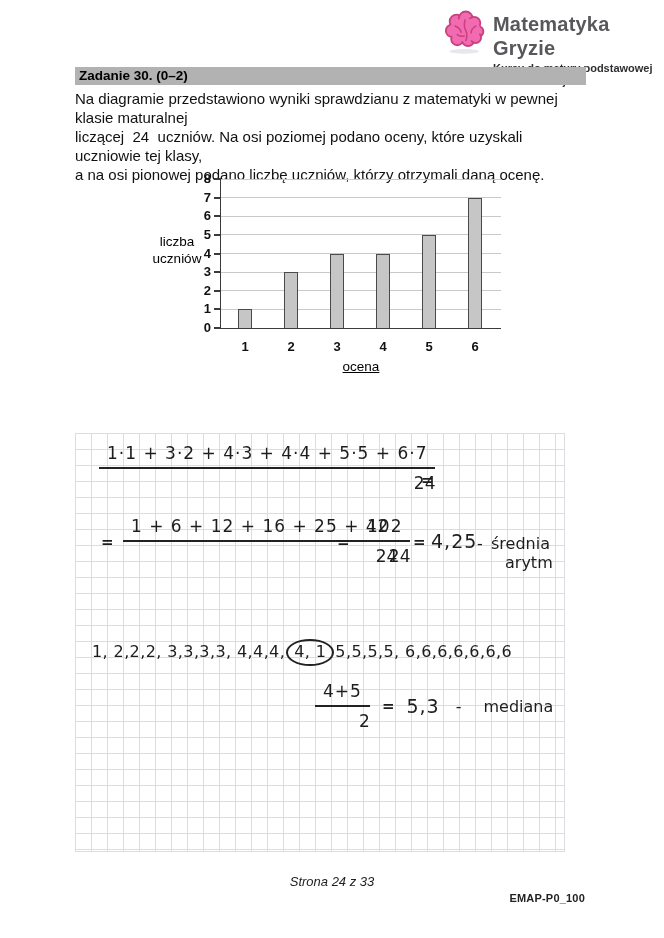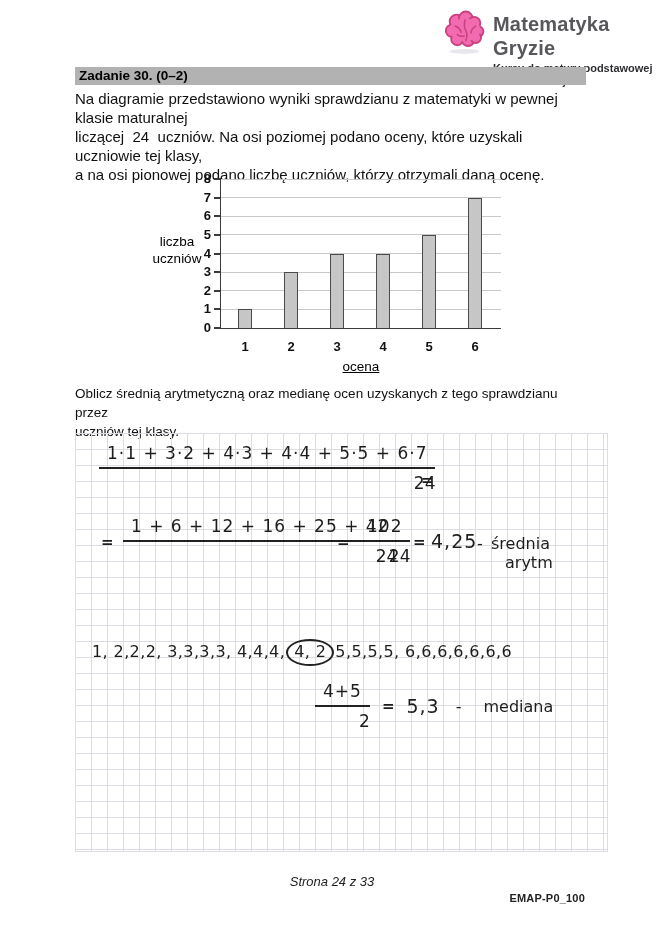--- a/index.html
+++ b/index.html
@@ -25,21 +25,21 @@
         border-left:1.5px solid #3a3a3a;border-bottom:1.5px solid #3a3a3a;box-sizing:content-box;}
   .gridline{position:absolute;left:0;width:100%;height:1px;background:#c9c9c9;}
   .ytick{position:absolute;left:-7px;width:7px;height:2px;background:#3a3a3a;}
   .yticklab{position:absolute;left:-34px;width:24px;height:18px;text-align:right;
             font-size:13px;font-weight:bold;color:#111;line-height:18px;}
   .bar{position:absolute;bottom:0;box-sizing:border-box;}
   .xticklab{position:absolute;width:22px;text-align:center;font-size:13px;font-weight:bold;color:#111;}
   .xlab{position:absolute;left:0;width:100%;text-align:center;font-size:13.5px;color:#000;text-decoration:underline;}
 
   
-  .grid-paper{position:absolute;left:75px;top:433px;width:533px;height:419px;
+  .grid-paper{position:absolute;left:75px;top:433px;width:490px;height:419px;
       border-right:1px solid #dcdce2;border-bottom:1px solid #dcdce2;box-sizing:border-box;
       background-image:linear-gradient(to right,#dcdce2 1px,transparent 1px),
                        linear-gradient(to bottom,#dcdce2 1px,transparent 1px);
       background-size:16px 16px;}
 
   .hw{font-family:"DejaVu Sans", cursive;color:#1d1d1d;}
   .frac{display:inline-block;text-align:center;vertical-align:middle;}
   .frac .num{display:block;padding:0 8px 4px;border-bottom:2.5px solid #222;font-size:17px;letter-spacing:1px;white-space:nowrap;}
   .frac .den{display:block;padding-top:4px;font-size:17px;text-align:right;}
   .hw-abs{position:absolute;}
@@ -131,22 +131,20 @@
       <div class="xticklab" style="left: 105px; top: 160px;">3</div>
       <div class="bar" style="left: 155px; width: 14px; height: 74.5px; background: rgb(198, 198, 198); border-top: 1px solid rgb(74, 74, 74); border-right: 1px solid rgb(74, 74, 74); border-bottom: none; border-left: 1px solid rgb(74, 74, 74); border-image: initial;"></div>
       <div class="xticklab" style="left: 151px; top: 160px;">4</div>
       <div class="bar" style="left: 201px; width: 14px; height: 93.125px; background: rgb(198, 198, 198); border-top: 1px solid rgb(74, 74, 74); border-right: 1px solid rgb(74, 74, 74); border-bottom: none; border-left: 1px solid rgb(74, 74, 74); border-image: initial;"></div>
       <div class="xticklab" style="left: 197px; top: 160px;">5</div>
       <div class="bar" style="left: 247px; width: 14px; height: 130.375px; background: rgb(198, 198, 198); border-top: 1px solid rgb(74, 74, 74); border-right: 1px solid rgb(74, 74, 74); border-bottom: none; border-left: 1px solid rgb(74, 74, 74); border-image: initial;"></div>
       <div class="xticklab" style="left: 243px; top: 160px;">6</div>
       <div class="xlab" style="top: 180px;">ocena</div>
     </div>
 
-  <div class="task-question">Oblicz średnią arytmetyczną oraz medianę ocen uzyskanych z tego sprawdzianu przez
-uczniów tej klasy.</div>
 
   <div class="grid-paper">
 
     <div class="hw hw-abs" style="left:24px;top:10px;">
       <span class="frac">
         <span class="num">1·1 + 3·2 + 4·3 + 4·4 + 5·5 + 6·7</span>
         <span class="den">24</span>
       </span>
     </div>
     <div class="hw hw-abs hw-eq" style="left:346px;top:38px;">=</div>
@@ -165,21 +163,21 @@
         <span class="den">24</span>
       </span>
     </div>
     <div class="hw hw-abs hw-eq" style="left:338px;top:100px;">=</div>
     <div class="hw hw-abs hw-result" style="left:356px;top:97px;">4,25</div>
     <div class="hw hw-abs hw-note" style="left:402px;top:101px;">-</div>
     <div class="hw hw-abs hw-note" style="left:416px;top:101px;">średnia</div>
     <div class="hw hw-abs hw-note" style="left:430px;top:120px;">arytm</div>
 
     <div class="hw hw-abs seq" style="left:17px;top:206px;">
-      <span>1, 2,2,2, 3,3,3,3, 4,4,4,</span><span class="circled">4, 2</span><span>5,5,5,5, 6,6,6,6,6,6,6</span>
+      <span>1, 2,2,2, 3,3,3,3, 4,4,4,</span><span class="circled">4, 1</span><span>5,5,5,5, 6,6,6,6,6,6,6</span>
     </div>
 
     <div class="hw hw-abs" style="left:240px;top:248px;display:flex;align-items:center;">
       <span class="frac">
         <span class="num">4+5</span>
         <span class="den">2</span>
       </span>
       <span class="hw-eq" style="margin-left:12px;">=</span>
       <span class="hw-result" style="margin-left:12px;">5,3</span>
       <span class="hw-note" style="margin-left:16px;">-</span>

